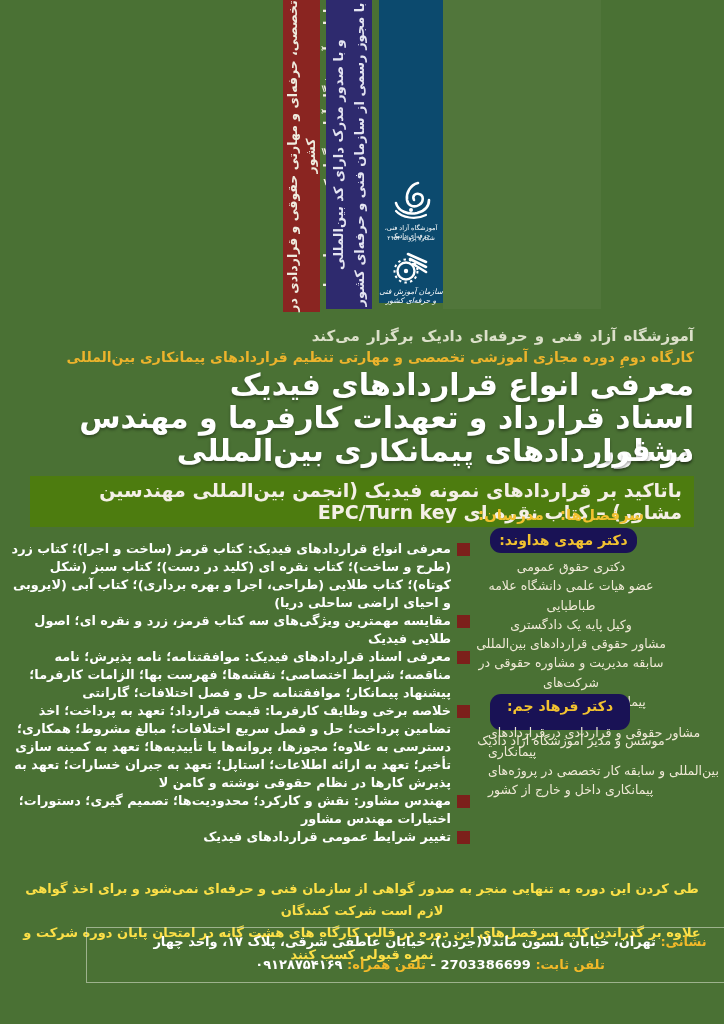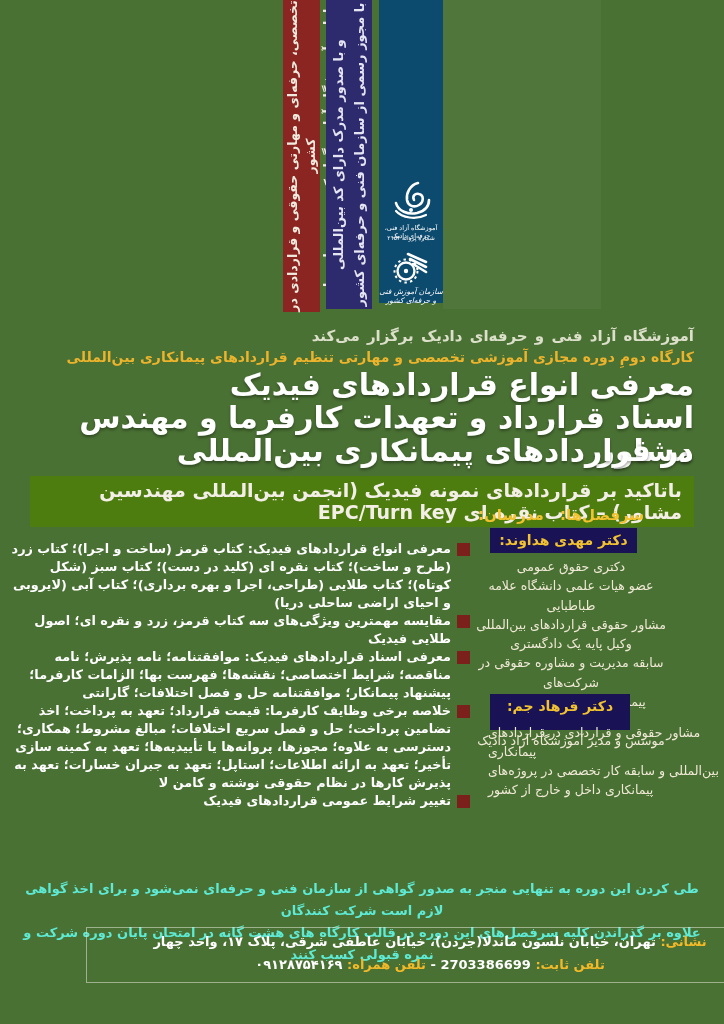--- a/index.html
+++ b/index.html
@@ -53,30 +53,30 @@
   .head-topics { left:560px; }
 
   
   .topics { position:absolute; left:4px; top:540px; width:466px; }
   .topic { position:relative; padding-right:19px; text-align:right;
            font-size:12.8px; font-weight:bold; color:#ffffff; line-height:18px; }
   .topic .sq { position:absolute; right:0; top:3px; width:13px; height:13px; background:#7c201b; }
 
   
   .name-box { position:absolute; background:#191255; color:#f2c230;
-              font-size:14px; font-weight:bold; text-align:center; }
+              font-size:14px; font-weight:bold; text-align:center;border-radius:11px; }
   .name-box-1 { left:490px; top:528px; width:147px; height:25px; line-height:25px; }
   .name-box-2 { left:490px; top:694px; width:140px; height:36px; line-height:24px; }
   .creds { position:absolute; color:#efe9d6; font-size:12.5px; line-height:19.3px; }
   .creds-1 { left:476px; top:557px; width:190px; text-align:center; }
   .creds-2 { left:488px; top:723px; width:232px; text-align:left; line-height:19px; }
 
   
   .notice { position:absolute; left:20px; right:20px; top:878px; text-align:center;
-            font-size:13px; font-weight:bold; color:#5eead4; line-height:22px; }
+            font-size:13px; font-weight:bold; color:#fde047; line-height:22px; }
   .addr-box { position:absolute; left:86px; top:927px; width:688px; height:56px;
               border:1px solid rgba(225,232,215,0.55); }
   .addr-line { position:absolute; left:0; width:100%; text-align:center;
                font-size:13px; font-weight:bold; color:#ffffff; }
   .addr-line-1 { top:6px; }
   .addr-line-2 { top:29px; }
   .lbl { color:#f2b929; }
 </style>
 </head>
 <body>
@@ -142,30 +142,34 @@
     <div class="topic">
       <span class="sq"></span>
       <span>معرفی اسناد قراردادهای فیدیک: موافقتنامه؛ نامه پذیرش؛ نامه مناقصه؛ شرایط اختصاصی؛ نقشه‌ها؛ فهرست بها؛ الزامات کارفرما؛ پیشنهاد پیمانکار؛ موافقتنامه حل و فصل اختلافات؛ گارانتی</span>
     </div>
     <div class="topic">
       <span class="sq"></span>
       <span>خلاصه برخی وظایف کارفرما: قیمت قرارداد؛ تعهد به پرداخت؛ اخذ تضامین پرداخت؛ حل و فصل سریع اختلافات؛ مبالغ مشروط؛ همکاری؛ دسترسی به علاوه؛ مجوزها، پروانه‌ها یا تأییدیه‌ها؛ تعهد به کمینه سازی تأخیر؛ تعهد به ارائه اطلاعات؛ استاپل؛ تعهد به جبران خسارات؛ تعهد به پذیرش کارها در نظام حقوقی نوشته و کامن لا</span>
     </div>
     <div class="topic">
       <span class="sq"></span>
+      <span>مهندس مشاور: نقش و کارکرد؛ محدودیت‌ها؛ تصمیم گیری؛ دستورات؛ اختیارات مهندس مشاور</span>
+    </div>
+    <div class="topic">
+      <span class="sq"></span>
       <span>تغییر شرایط عمومی قراردادهای فیدیک</span>
     </div>
   </div>
 
   <div class="name-box name-box-1">دکتر مهدی هداوند:</div>
   <div class="creds creds-1">
     <div>دکتری حقوق عمومی</div>
     <div>عضو هیات علمی دانشگاه علامه طباطبایی</div>
+    <div>وکیل پایه یک دادگستری</div>
     <div>مشاور حقوقی قراردادهای بین‌المللی</div>
-    <div>وکیل پایه یک دادگستری</div>
     <div>سابقه مدیریت و مشاوره حقوقی در شرکت‌های</div>
     <div>پیمانکاری و نفتی و پروژه‌های بین‌المللی</div>
     <div>موسس و مدیر آموزشگاه آزاد دادیک</div>
   </div>
 
   <div class="name-box name-box-2">دکتر فرهاد جم:</div>
   <div class="creds creds-2">
     <div>مشاور حقوقی و قراردادی در قراردادهای پیمانکاری</div>
     <div>بین‌المللی و سابقه کار تخصصی در پروژه‌های</div>
     <div>پیمانکاری داخل و خارج از کشور</div>

